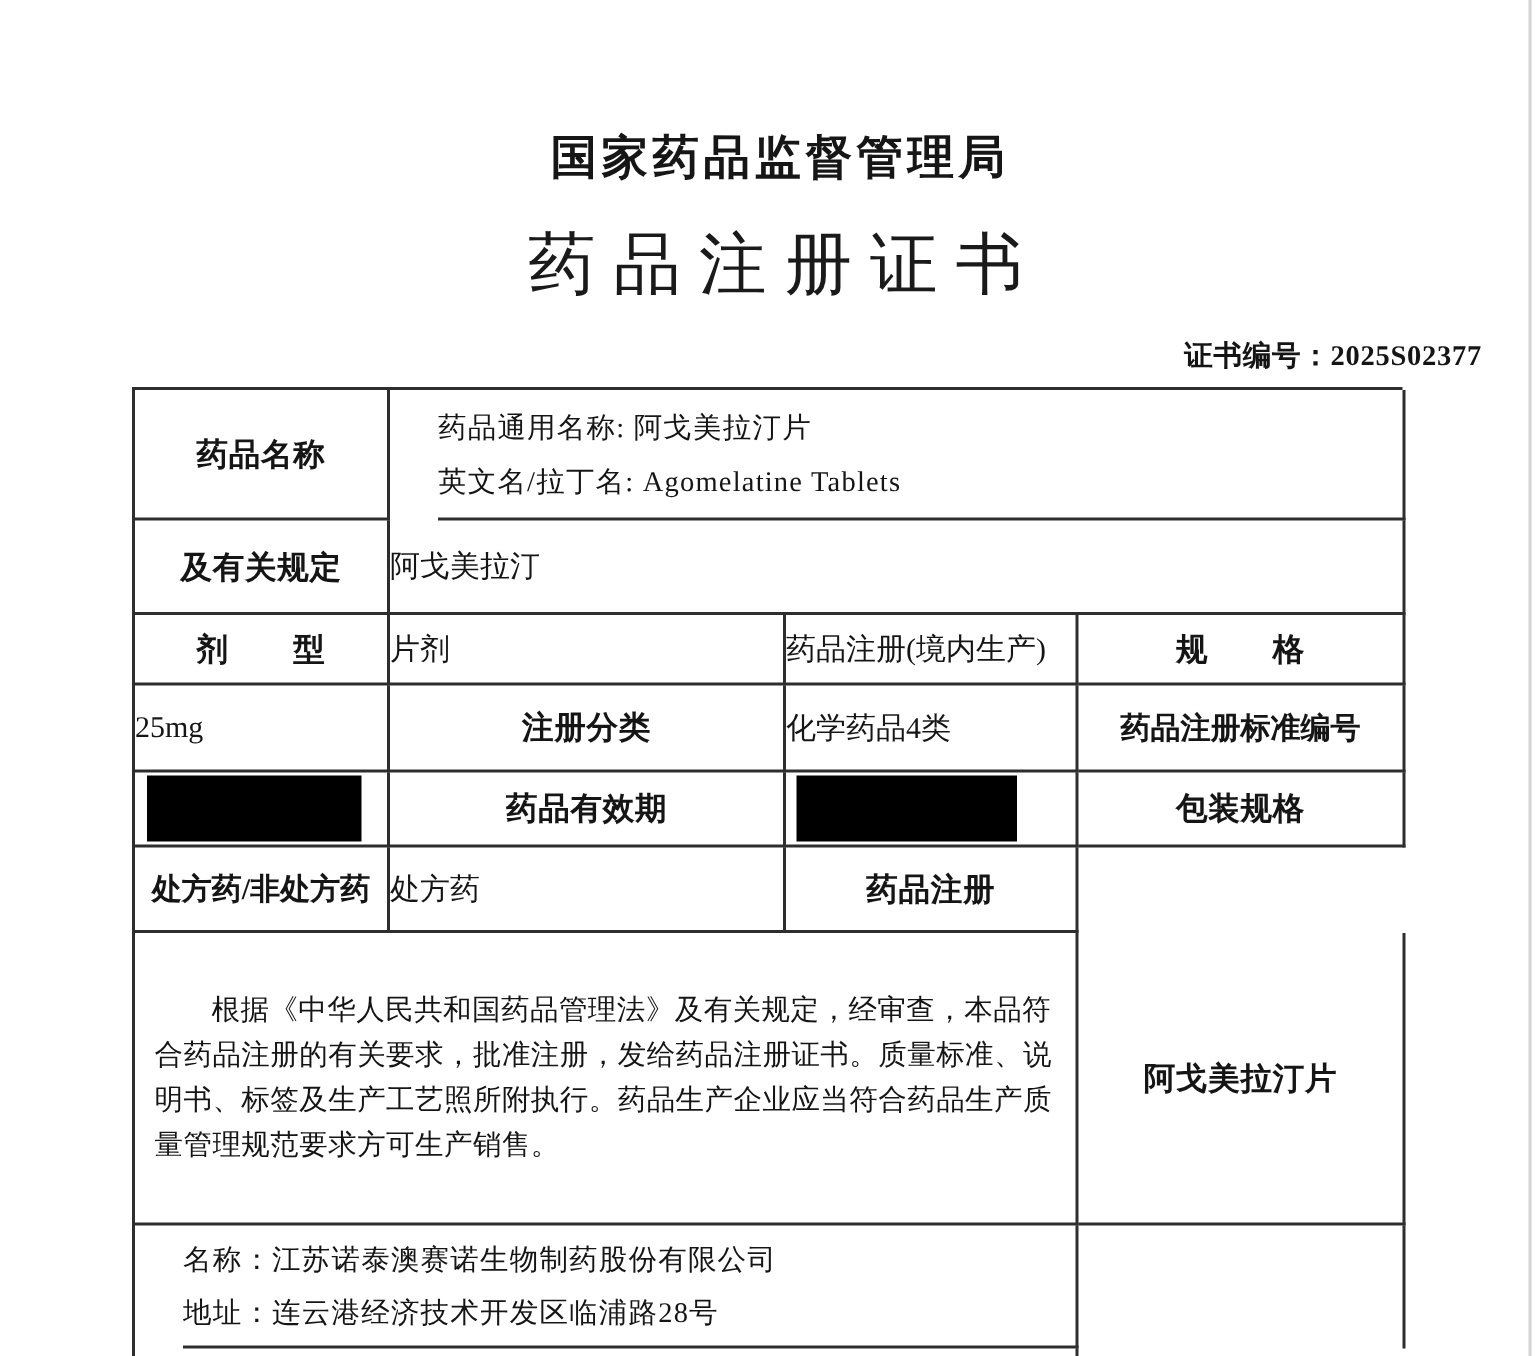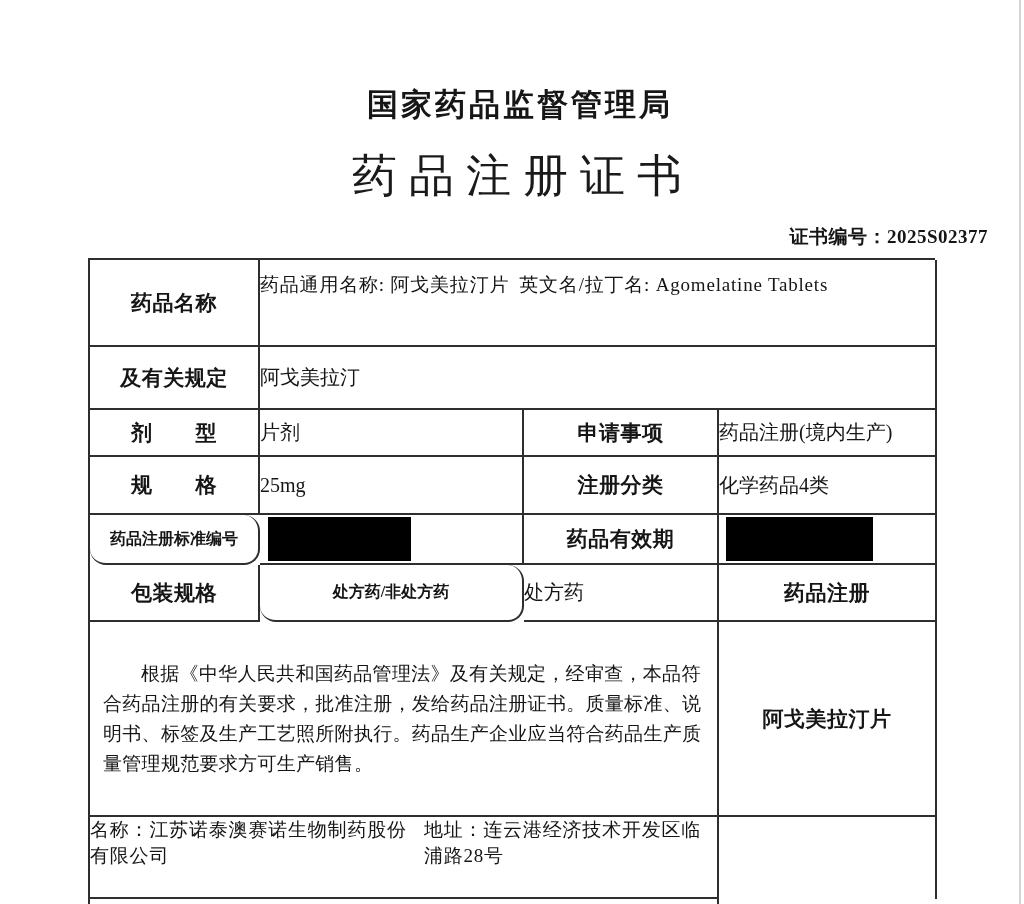--- a/index.html
+++ b/index.html
@@ -47,28 +47,28 @@
     border-bottom:2px solid #2e2e2e;
     display:flex; align-items:center;
     overflow:hidden;
   }
   .label-cell {
     justify-content:center;
     font-weight:bold; font-size:21px;
     letter-spacing:0.5px;
     text-align:center;
   }
-  .label-tight { font-size:16px; letter-spacing:0;border-radius:16px; }
+  .label-tight { font-size:20px; letter-spacing:0; }
   .value-cell {
     font-size:20px;
   }
   .span3 { grid-column: span 3; }
   .multiline {
-    flex-direction:row; align-items:flex-start; justify-content:center;
-    gap:9px; font-size:19px; letter-spacing:0.8px;
+    flex-direction:column; align-items:flex-start; justify-content:center;
+    gap:9px; font-size:19px; letter-spacing:0.8px;margin-left:32px;
   }
   .name-cell { justify-content:flex-start; padding-top:12px; gap:10px; }
   .conclusion-cell {
     padding:12px 13px; font-size:19px; line-height:30px;
   }
   .conclusion-cell p { text-indent:2em; letter-spacing:0.3px; }
   .redact-cell { align-items:center; }
   .redact-box { background:#000000; }
   .redact-std { width:143px; height:44px; margin-left:8px; }
   .redact-validity { width:147px; height:44px; margin-left:7px; }
@@ -89,21 +89,20 @@
   <div class="cell span3 multiline name-cell">
     <span>药品通用名称: 阿戈美拉汀片</span>
     <span>英文名/拉丁名: Agomelatine Tablets</span>
   </div>
 
   <div class="cell label-cell">及有关规定</div>
   <div class="cell span3 value-cell">阿戈美拉汀</div>
 
   <div class="cell label-cell">剂　　型</div>
   <div class="cell value-cell">片剂</div>
-  <div class="cell label-cell">申请事项</div>
   <div class="cell value-cell">药品注册(境内生产)</div>
 
   <div class="cell label-cell">规　　格</div>
   <div class="cell value-cell">25mg</div>
   <div class="cell label-cell">注册分类</div>
   <div class="cell value-cell">化学药品4类</div>
 
   <div class="cell label-cell label-tight">药品注册标准编号</div>
   <div class="cell redact-cell">
     <div class="redact-box redact-std"></div>

